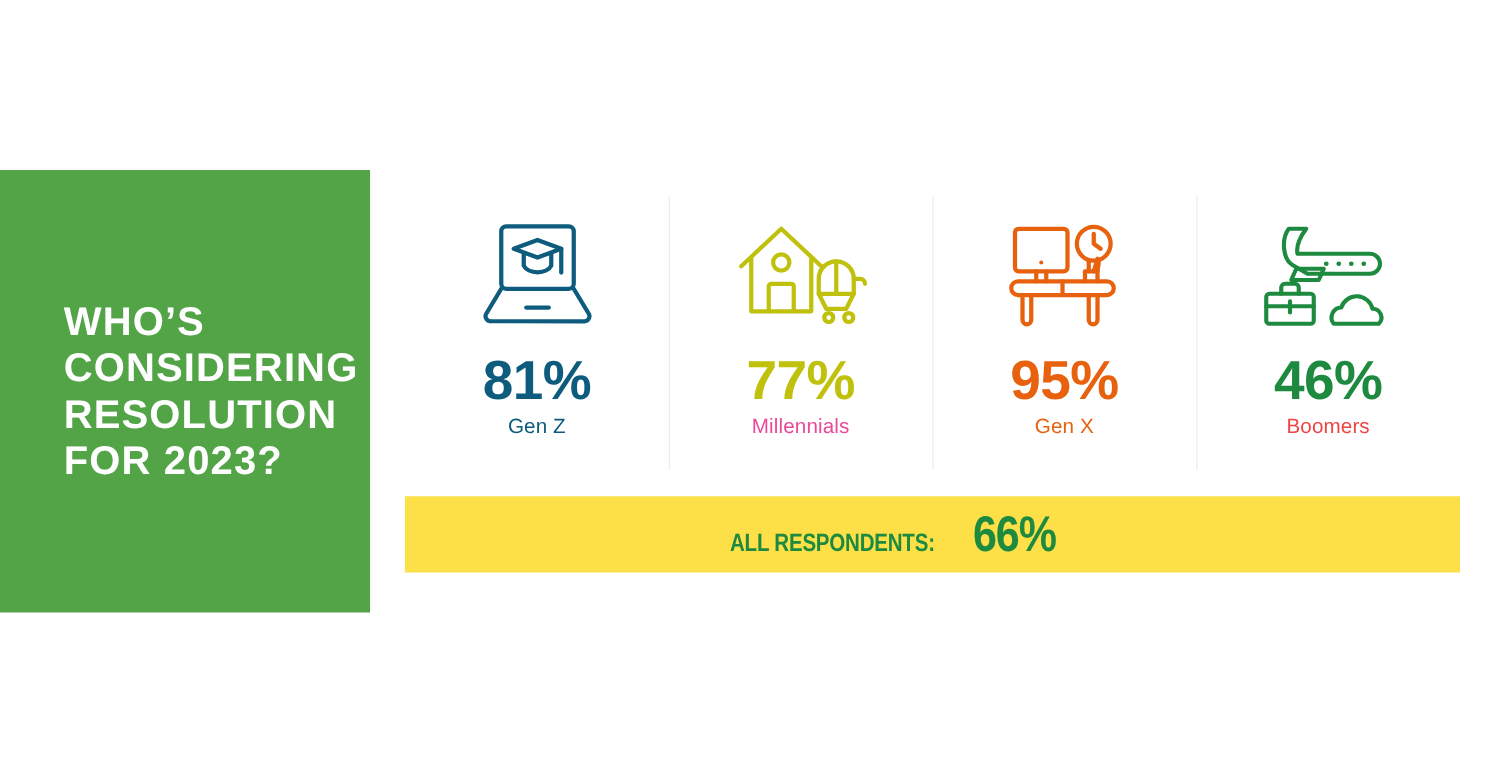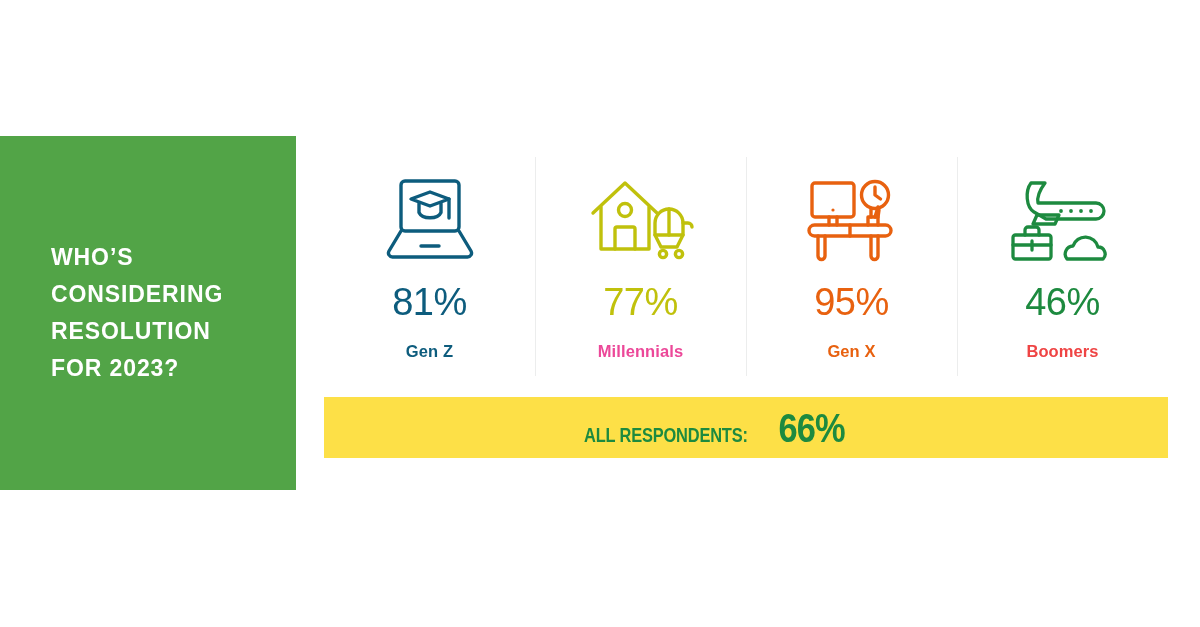--- a/index.html
+++ b/index.html
@@ -29,21 +29,21 @@
   .headline-text {
     position: absolute;
     left: 51px;
     top: 0;
     width: 230px;
     height: 100%;
     display: flex;
     flex-direction: column;
     justify-content: center;
     color: #ffffff;
-    font-size: 23px;
+    font-size: 32px;
     font-weight: bold;
     letter-spacing: 0.9px;
     line-height: 37px;
     text-transform: uppercase;
   }
   .headline-line { display: block; white-space: nowrap; }
 
   
   .stats-row {
     position: absolute;
@@ -75,29 +75,29 @@
   .stat-icon {
     height: 92px;
     display: flex;
     align-items: center;
     justify-content: center;
     margin-top: 16px;
   }
   .stat-icon svg { display: block; overflow: visible; }
   .stat-value {
     margin-top: 18px;
-    font-size: 38px;
-    font-weight: normal;
+    font-size: 44px;
+    font-weight: bold;
     letter-spacing: -0.5px;
     line-height: 1;
   }
   .stat-label {
-    margin-top: 22px;
+    margin-top: 6px;
     font-size: 16.5px;
-    font-weight: bold;
+    font-weight: normal;
     letter-spacing: 0.1px;
     line-height: 1;
   }
 
   
   .summary-banner {
     position: absolute;
     left: 324px;
     top: 397px;
     width: 844px;

